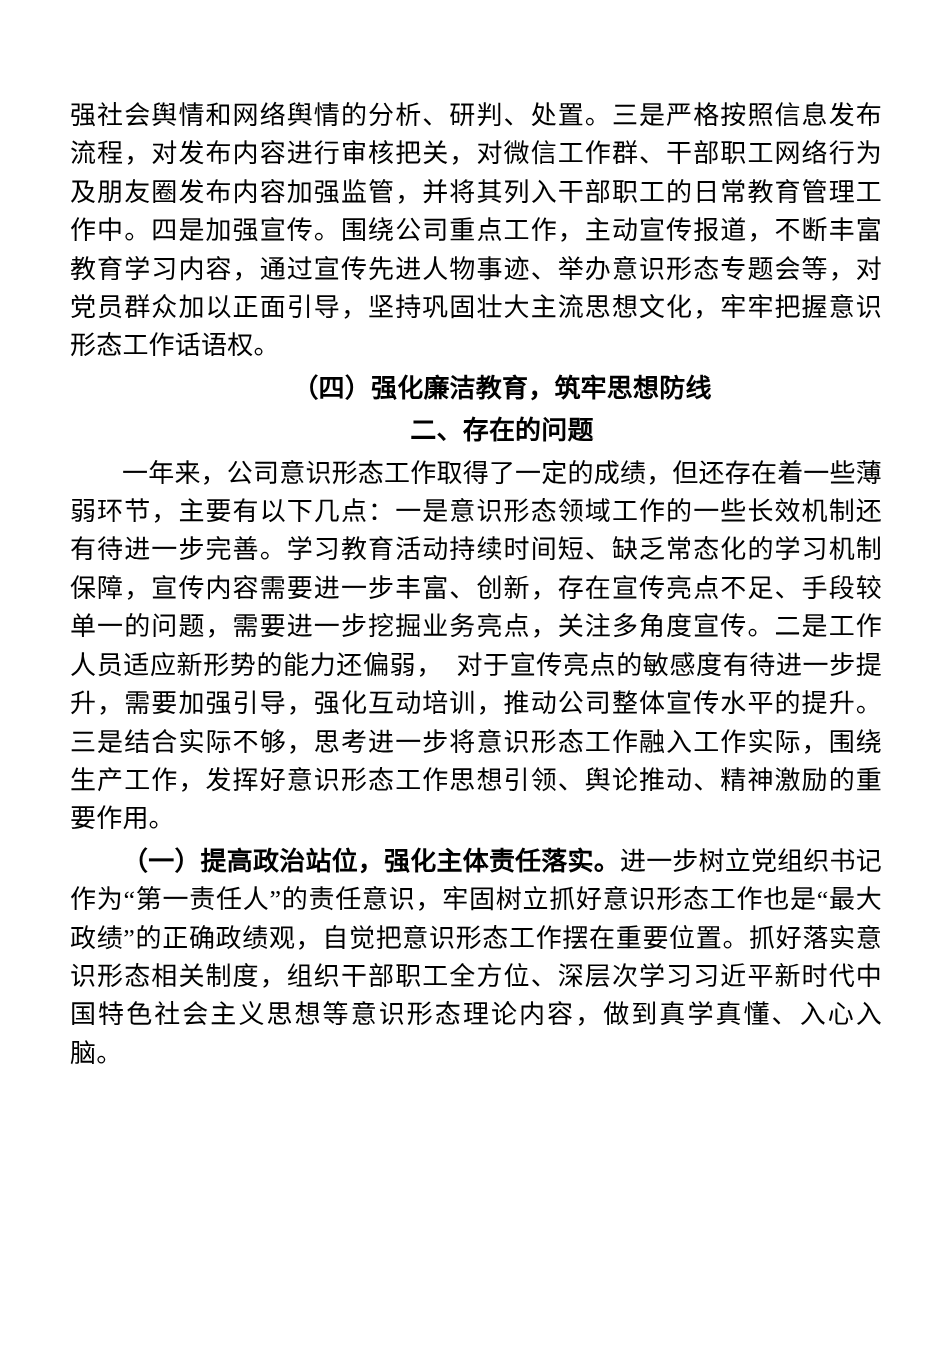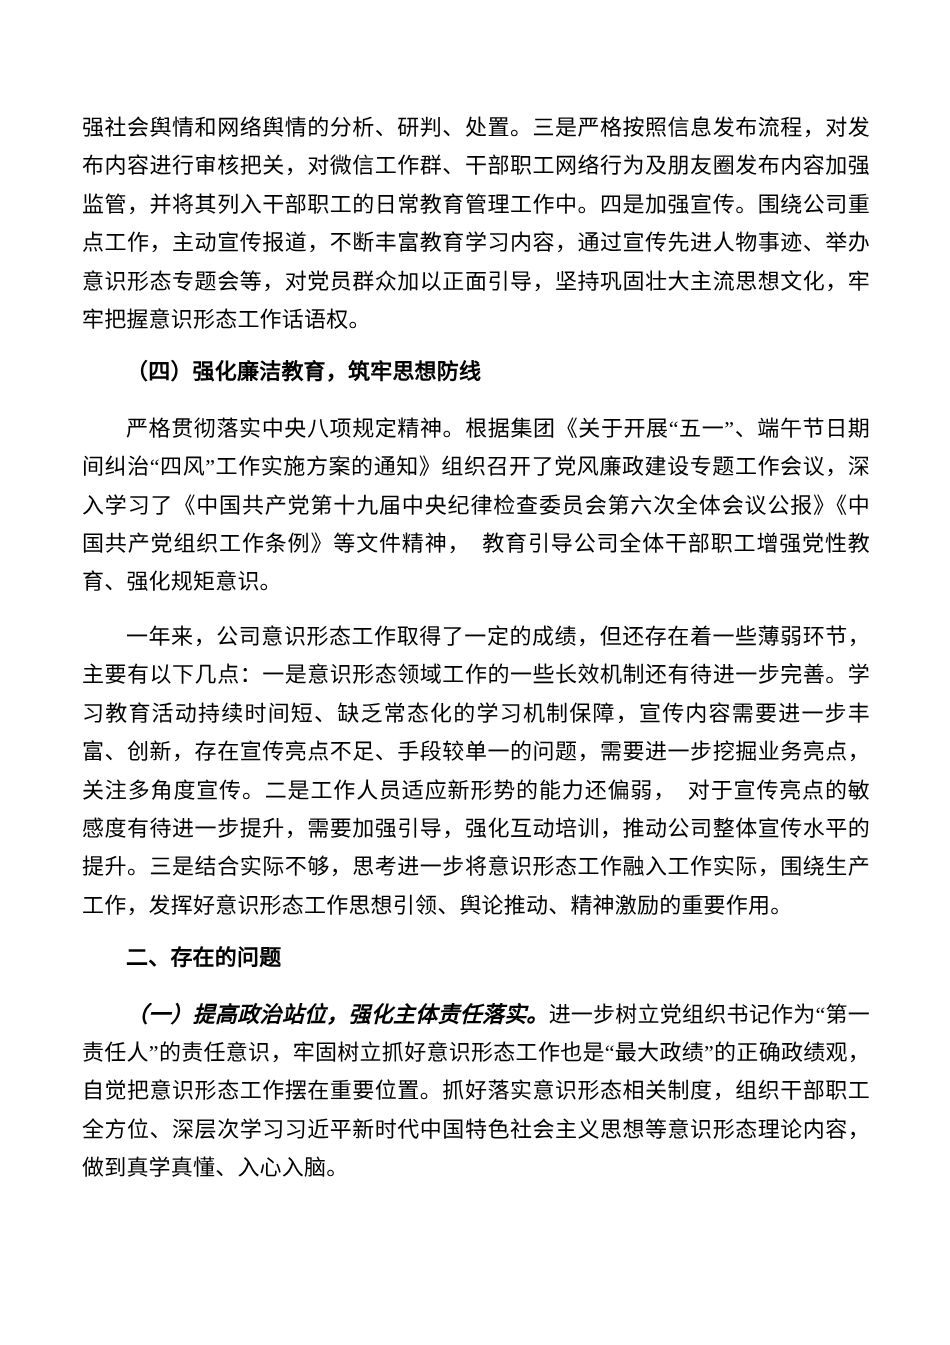--- a/index.html
+++ b/index.html
@@ -13,53 +13,50 @@
     height: 1345px;
     margin: 0;
     background: #ffffff;
     box-sizing: border-box;
     padding: 93px 64px 0 66px;
     overflow: hidden;
     font-family: "Liberation Serif", "DejaVu Serif", serif;
     color: #000000;
   }
   .doc-block {
-    margin: 16px;
-    font-size: 22px;
+    margin: 4px;
+    font-size: 26px;
     line-height: 38.4px;
     text-align: justify;
     text-justify: inter-ideograph;
     letter-spacing: 0.2px;
     word-break: break-all;
   }
   .doc-block.indent {
     text-indent: 2em;
   }
   .doc-block.heading {
     font-weight: bold;
-    text-align: left;
-    font-family: Liberation Mono, monospace;
+    text-align: center;
   }
   .bold-lead {
     font-weight: bold;
-    font-style: italic;
   }
 </style>
 </head>
 <body>
 
 <div class="page">
 
   <p class="doc-block">强社会舆情和网络舆情的分析、研判、处置。三是严格按照信息发布流程，对发布内容进行审核把关，对微信工作群、干部职工网络行为及朋友圈发布内容加强监管，并将其列入干部职工的日常教育管理工作中。四是加强宣传。围绕公司重点工作，主动宣传报道，不断丰富教育学习内容，通过宣传先进人物事迹、举办意识形态专题会等，对党员群众加以正面引导，坚持巩固壮大主流思想文化，牢牢把握意识形态工作话语权。</p>
 
   <p class="doc-block heading indent">（四）强化廉洁教育，筑牢思想防线</p>
 
-  <p class="doc-block indent">严格贯彻落实中央八项规定精神。根据集团《关于开展“五一”、端午节日期间纠治“四风”工作实施方案的通知》组织召开了党风廉政建设专题工作会议，深入学习了《中国共产党第十九届中央纪律检查委员会第六次全体会议公报》《中国共产党组织工作条例》等文件精神，　教育引导公司全体干部职工增强党性教育、强化规矩意识。</p>
+
+  <p class="doc-block heading indent">二、存在的问题</p>
 
   <p class="doc-block indent">一年来，公司意识形态工作取得了一定的成绩，但还存在着一些薄弱环节，主要有以下几点：一是意识形态领域工作的一些长效机制还有待进一步完善。学习教育活动持续时间短、缺乏常态化的学习机制保障，宣传内容需要进一步丰富、创新，存在宣传亮点不足、手段较单一的问题，需要进一步挖掘业务亮点，关注多角度宣传。二是工作人员适应新形势的能力还偏弱，　对于宣传亮点的敏感度有待进一步提升，需要加强引导，强化互动培训，推动公司整体宣传水平的提升。三是结合实际不够，思考进一步将意识形态工作融入工作实际，围绕生产工作，发挥好意识形态工作思想引领、舆论推动、精神激励的重要作用。</p>
-
-  <p class="doc-block heading indent">二、存在的问题</p>
 
 
   <p class="doc-block indent"><span class="bold-lead">（一）提高政治站位，强化主体责任落实。</span><span>进一步树立党组织书记作为“第一责任人”的责任意识，牢固树立抓好意识形态工作也是“最大政绩”的正确政绩观，自觉把意识形态工作摆在重要位置。抓好落实意识形态相关制度，组织干部职工全方位、深层次学习习近平新时代中国特色社会主义思想等意识形态理论内容，做到真学真懂、入心入脑。</span></p>
 
 
 </div>
 
 </body></html>

